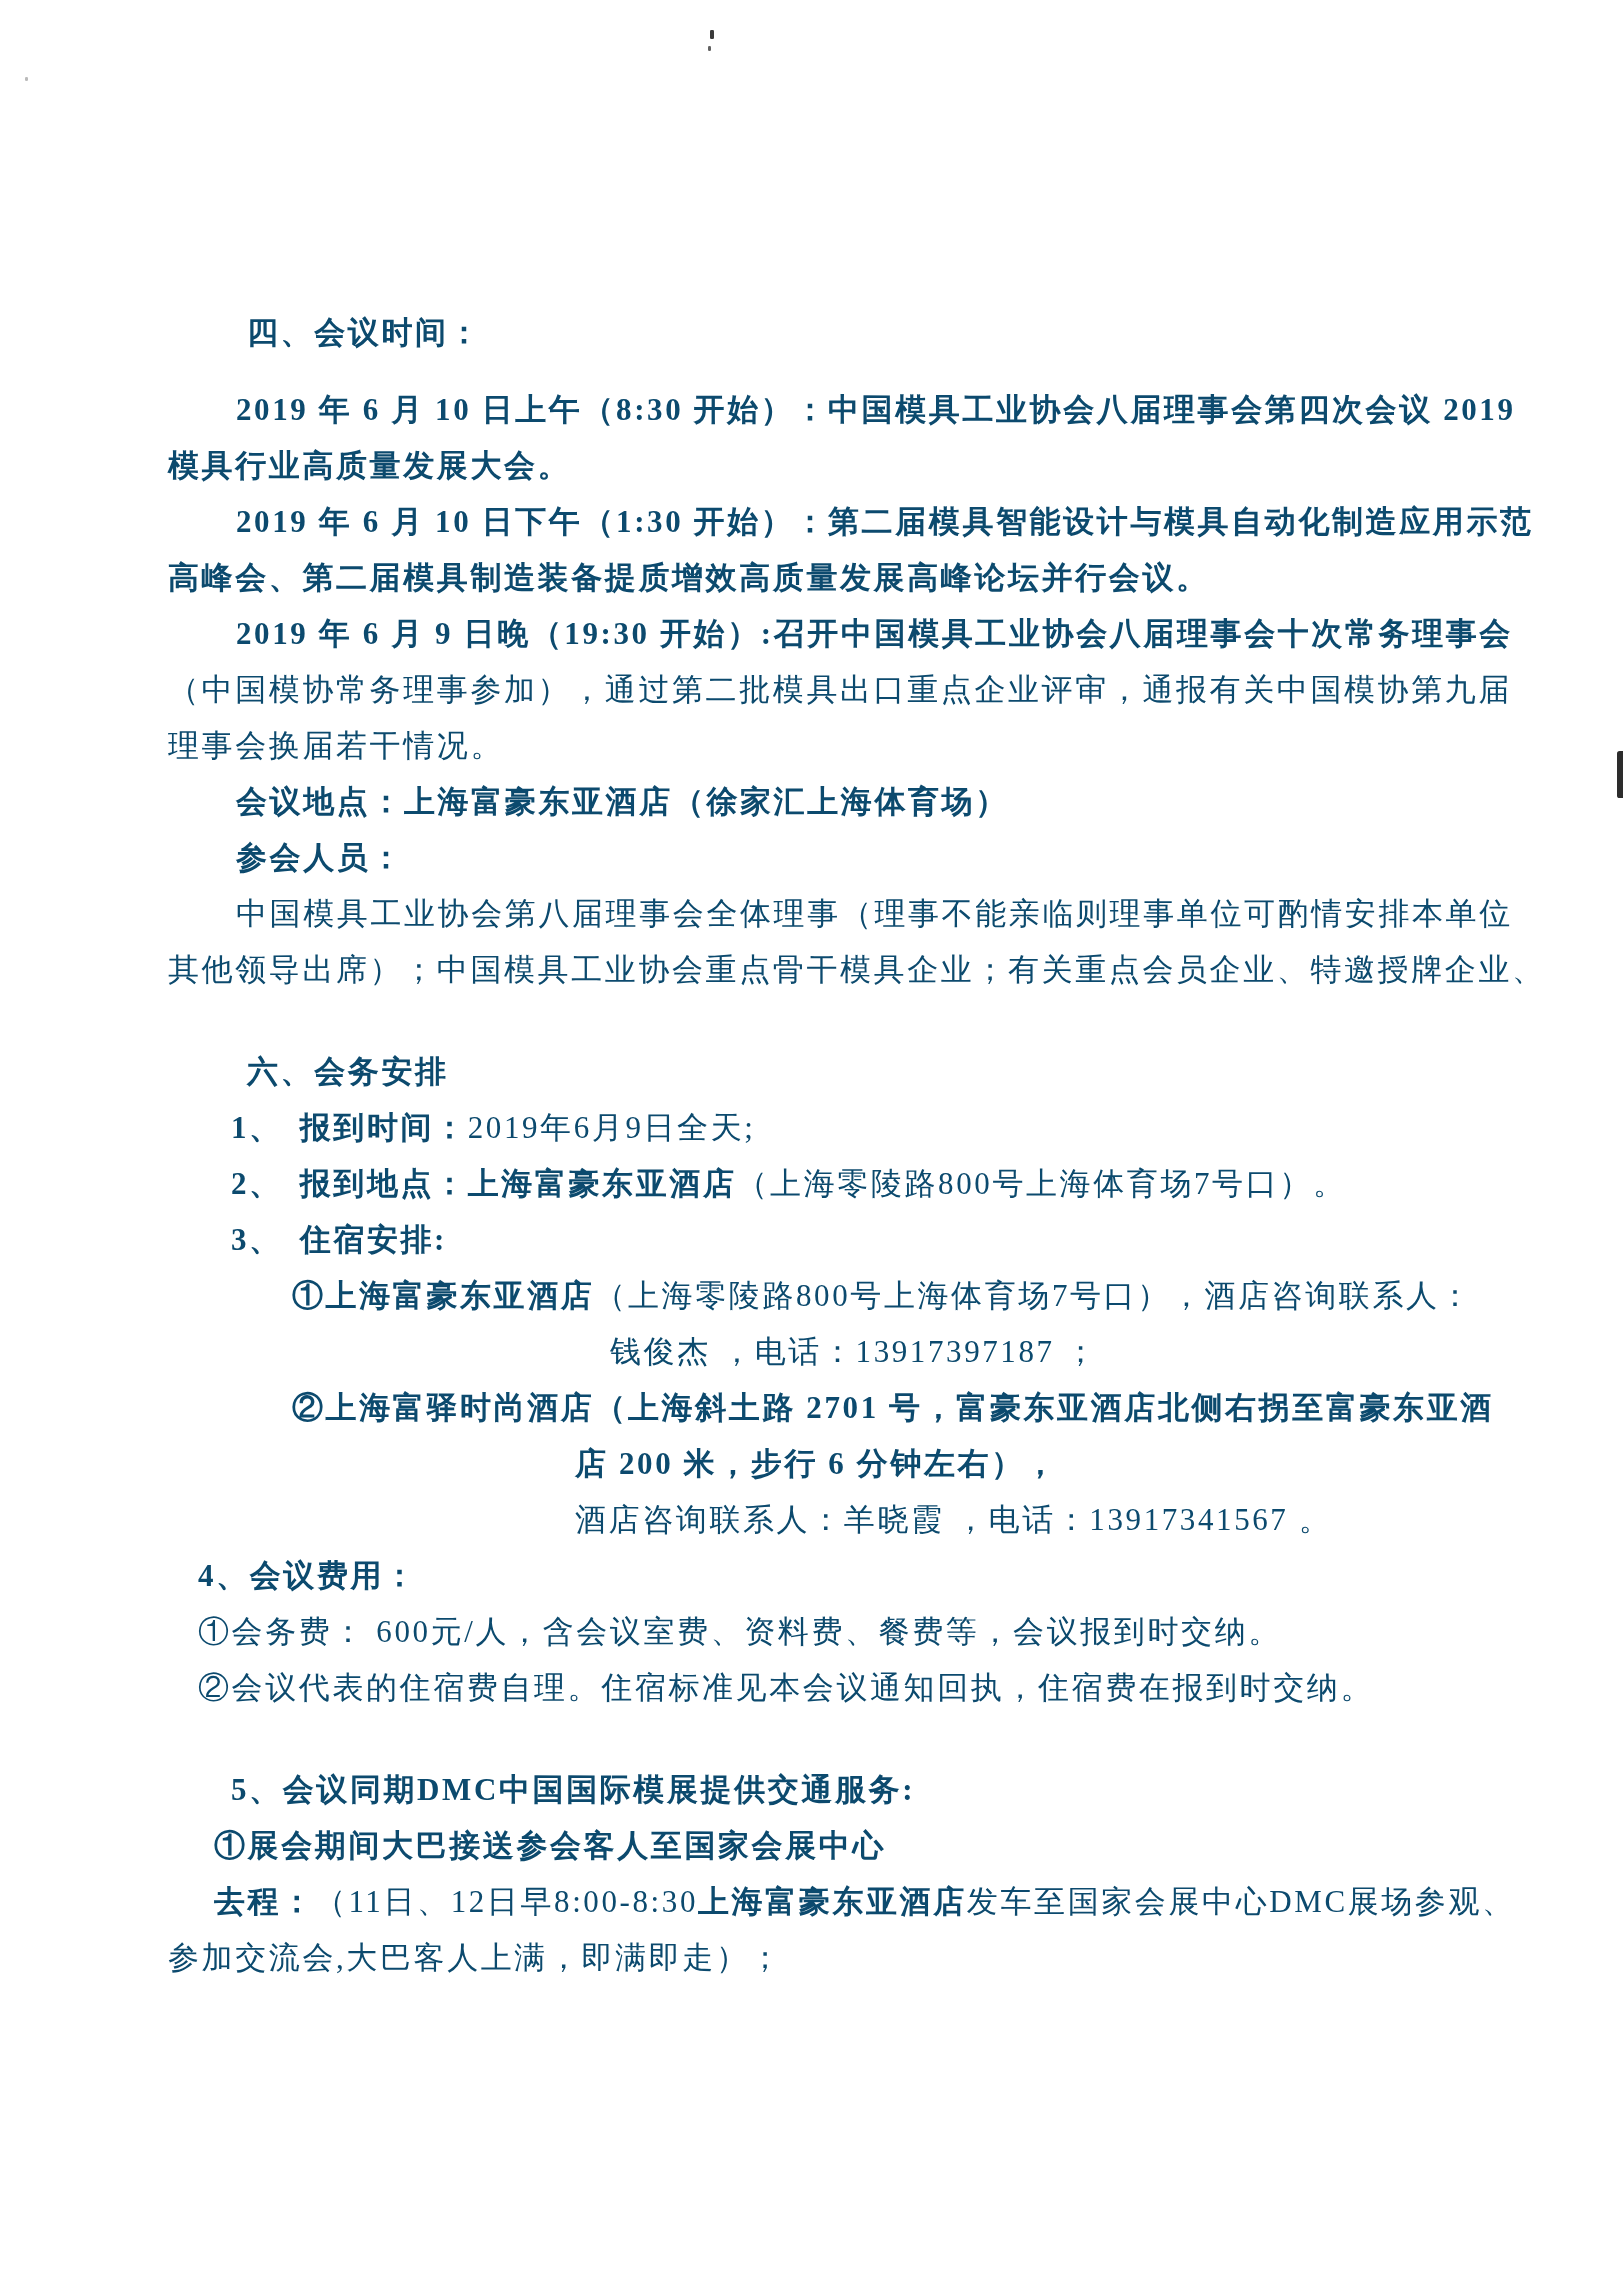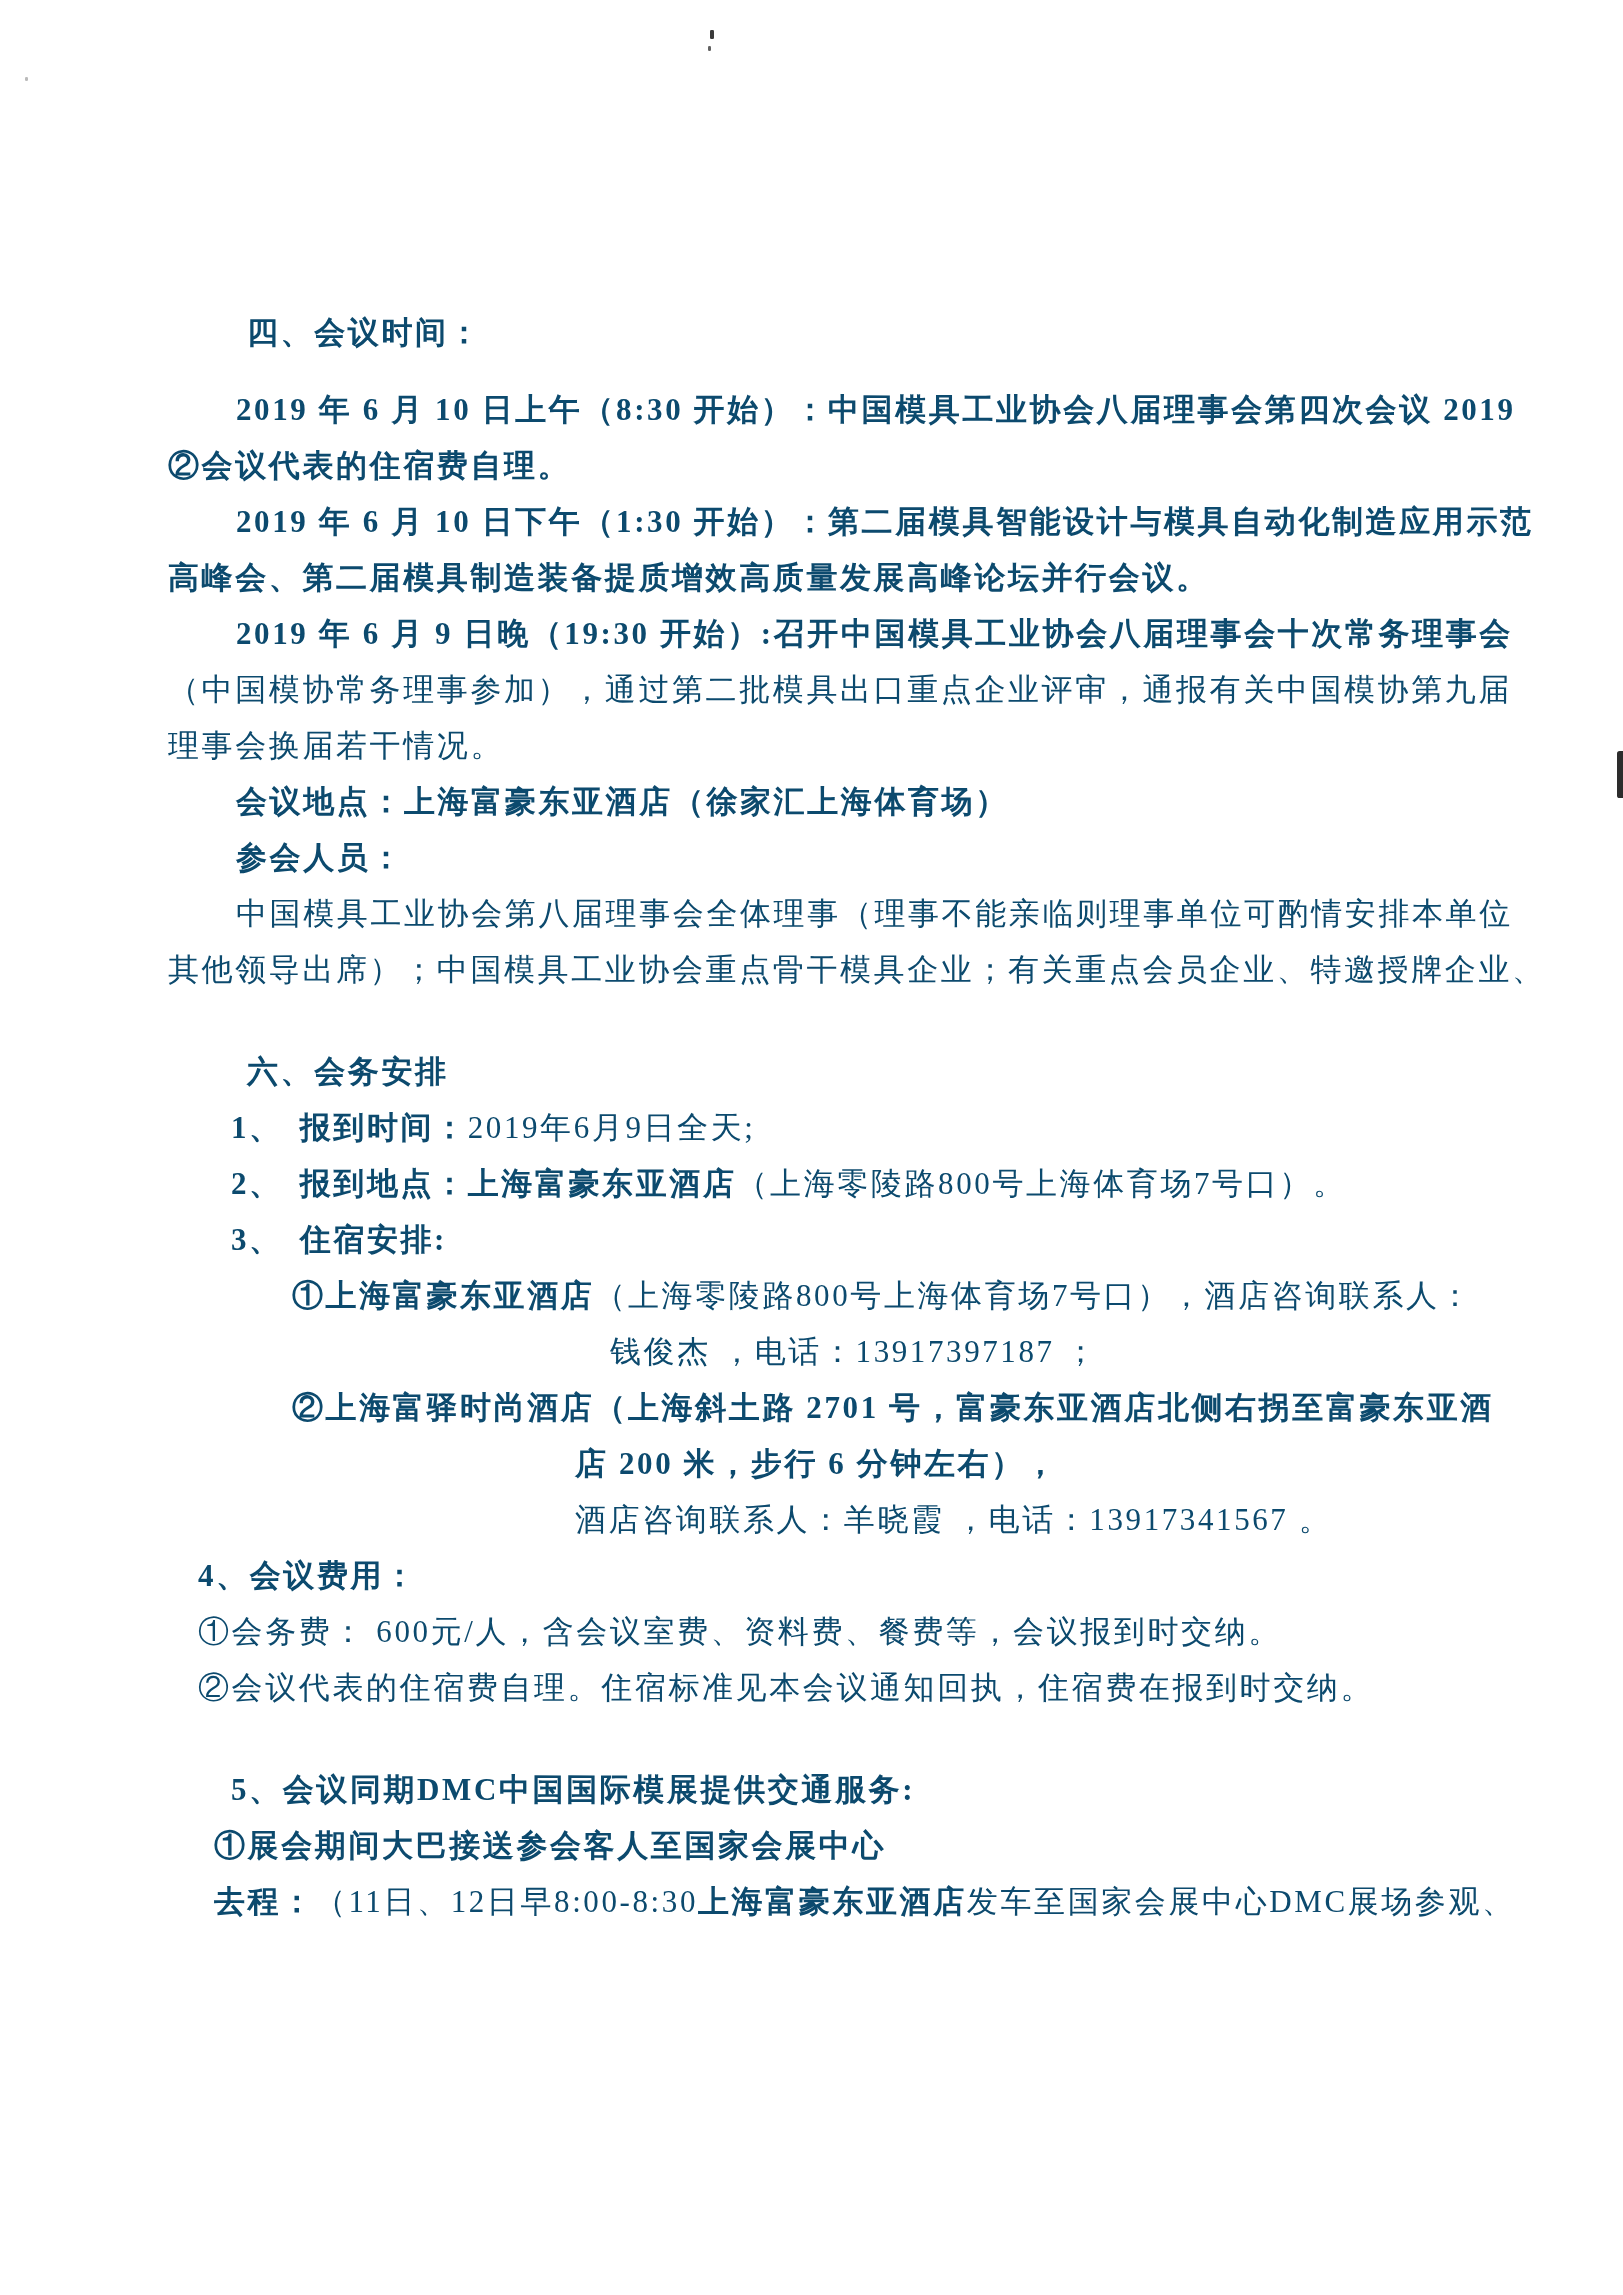--- a/index.html
+++ b/index.html
@@ -60,21 +60,21 @@
 <div class="page">
 
   <div class="speck" style="left:710px; top:30px; width:3.9px; height:9.2px;"></div>
   <div class="speck" style="left:708px; top:46px; width:3.3px; height:5.2px; opacity:.8;"></div>
   <div class="speck" style="left:25px; top:77px; width:2.6px; height:3.9px; opacity:.35;"></div>
   <div class="edge-mark"></div>
 
   <div class="ln ind-h b">四、会议时间：</div>
 
   <div class="ln ind2 b gap-sm">2019 年 6 月 10 日上午（8:30 开始）：中国模具工业协会八届理事会第四次会议 2019</div>
-  <div class="ln b">②会议代表的住宿费自理。</div>
+  <div class="ln b">模具行业高质量发展大会。</div>
 
   <div class="ln ind2 b">2019 年 6 月 10 日下午（1:30 开始）：第二届模具智能设计与模具自动化制造应用示范</div>
   <div class="ln b">高峰会、第二届模具制造装备提质增效高质量发展高峰论坛并行会议。</div>
 
   <div class="ln ind2 b">2019 年 6 月 9 日晚（19:30 开始）:召开中国模具工业协会八届理事会十次常务理事会</div>
   <div class="ln">（中国模协常务理事参加），通过第二批模具出口重点企业评审，通报有关中国模协第九届</div>
   <div class="ln">理事会换届若干情况。</div>
 
   <div class="ln ind2 b">会议地点：上海富豪东亚酒店（徐家汇上海体育场）</div>
   <div class="ln ind2 b">参会人员：</div>
@@ -109,15 +109,16 @@
   <div class="ln ind-sm b">4、会议费用：</div>
   <div class="ln ind-sm">①会务费： 600元/人，含会议室费、资料费、餐费等，会议报到时交纳。</div>
   <div class="ln ind-sm">②会议代表的住宿费自理。住宿标准见本会议通知回执，住宿费在报到时交纳。</div>
 
   <div class="ln ind-item b gap-lg">5、会议同期DMC中国国际模展提供交通服务:</div>
   <div class="ln ind-trip b">①展会期间大巴接送参会客人至国家会展中心</div>
 
   <div class="ln ind-trip">
     <span class="b">去程：</span><span>（11日、12日早8:00-8:30</span><span class="b">上海富豪东亚酒店</span><span>发车至国家会展中心DMC展场参观、</span>
   </div>
+  <div class="ln">参加交流会,大巴客人上满，即满即走）；</div>
 
 </div>
 
 
 </body></html>

